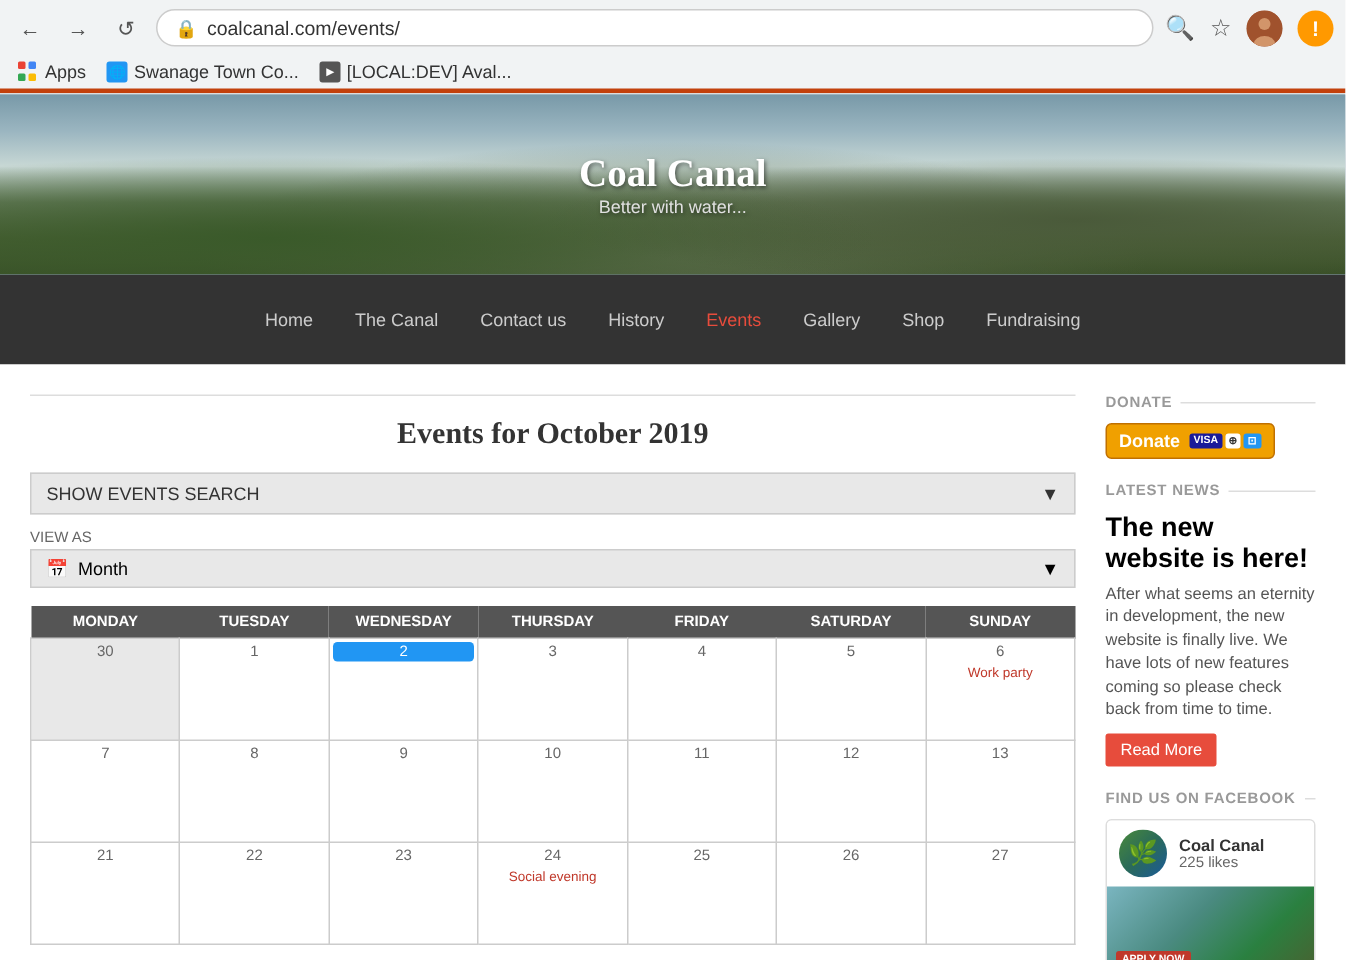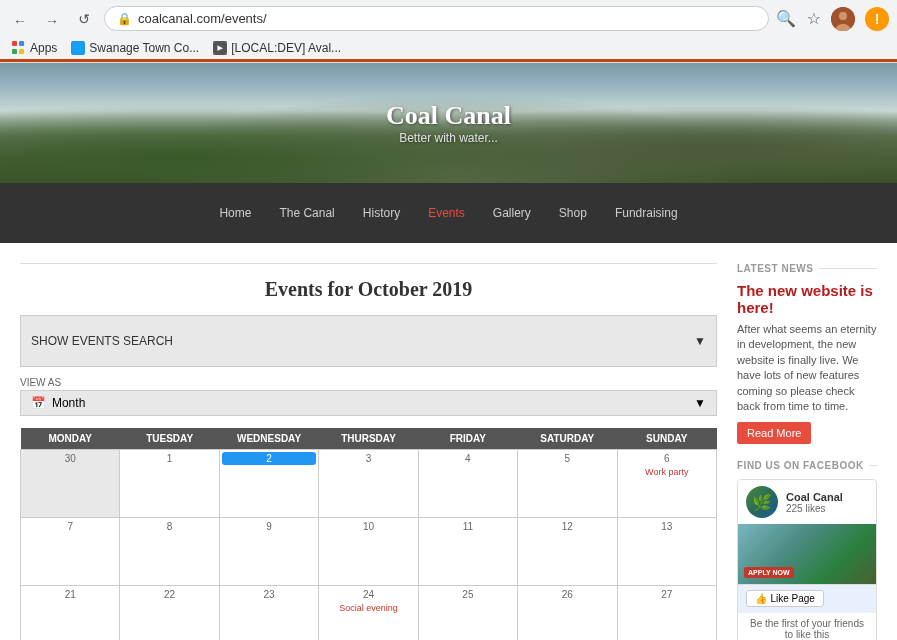--- a/index.html
+++ b/index.html
@@ -135,21 +135,21 @@
     }
     .divider { border: none; border-top: 1px solid #ddd; margin-bottom: 14px; }
 
     
     .events-search-bar {
       display: flex;
       align-items: center;
       justify-content: space-between;
       background: #e8e8e8;
       border: 1px solid #ccc;
-      padding: 18px 10px;
+      padding: 6px 10px;
       cursor: pointer;
       margin-bottom: 10px;
       font-size: 12px;
       color: #333;
     }
     .view-as-label { font-size: 10px; color: #666; text-transform: uppercase; }
     .view-as-select {
       display: flex;
       align-items: center;
       justify-content: space-between;
@@ -228,22 +228,22 @@
     }
     .sidebar-section-title::after {
       content: '';
       flex: 1;
       border-top: 1px solid #ddd;
     }
     .card-icon { background: #fff; color: #333; padding: 1px 3px; border-radius: 2px; font-size: 7px; font-weight: bold; }
 
     
     .news-title-link {
-      color: #b91c1c;
-      font-size: 15px;
+      color: #000000;
+      font-size: 18px;
       font-weight: bold;
       text-decoration: none;
       display: block;
       margin-bottom: 6px;
     }
     .news-text {
       font-size: 11px;
       color: #555;
       line-height: 1.4;
       margin-bottom: 8px;
@@ -361,20 +361,21 @@
     <div class="hero-bg"></div>
     <div class="hero-text">
       <div class="hero-title">Coal Canal</div>
       <div class="hero-subtitle">Better with water...</div>
     </div>
   </div>
 
   <nav class="site-nav">
     <a href="#">Home</a>
     <a href="#">The Canal</a>
+    <a href="#">Contact us</a>
     <a href="#">History</a>
     <a href="#" class="active">Events</a>
     <a href="#">Gallery</a>
     <a href="#">Shop</a>
     <a href="#">Fundraising</a>
   </nav>
 
   <div class="main-layout">
 
     <div class="content-area">
@@ -480,20 +481,33 @@
               <td>
                 <span class="day-num">27</span>
               </td>
             </tr>
           </tbody>
       </table>
     </div>
 
     <div class="sidebar">
 
+      <div class="sidebar-section">
+        <div class="sidebar-section-title">DONATE</div>
+        <div style="display:flex;align-items:center;gap:6px;flex-wrap:wrap;">
+          <div style="background:#f0a000;border:1px solid #c07000;border-radius:4px;padding:4px 8px;display:flex;align-items:center;gap:6px;">
+            <span style="color:#fff;font-weight:bold;font-size:12px;">Donate</span>
+            <div style="display:flex;gap:2px;">
+              <span class="card-icon" style="background:#1a1a9a;color:#fff;padding:1px 3px;border-radius:2px;font-size:7px;font-weight:bold;">VISA</span>
+              <span class="card-icon" style="background:#fff;color:#333;padding:1px 2px;border-radius:2px;font-size:7px;">⊕</span>
+              <span class="card-icon" style="background:#2196F3;color:#fff;padding:1px 3px;border-radius:2px;font-size:7px;font-weight:bold;">⊡</span>
+            </div>
+          </div>
+        </div>
+      </div>
 
       <div class="sidebar-section">
         <div class="sidebar-section-title">LATEST NEWS</div>
         <a href="#" class="news-title-link">The new website is here!</a>
         <p class="news-text">After what seems an eternity in development, the new website is finally live. We have lots of new features coming so please check back from time to time.</p>
         <button class="read-more-btn">Read More</button>
       </div>
 
       <div class="sidebar-section">
         <div class="sidebar-section-title">FIND US ON FACEBOOK</div>

